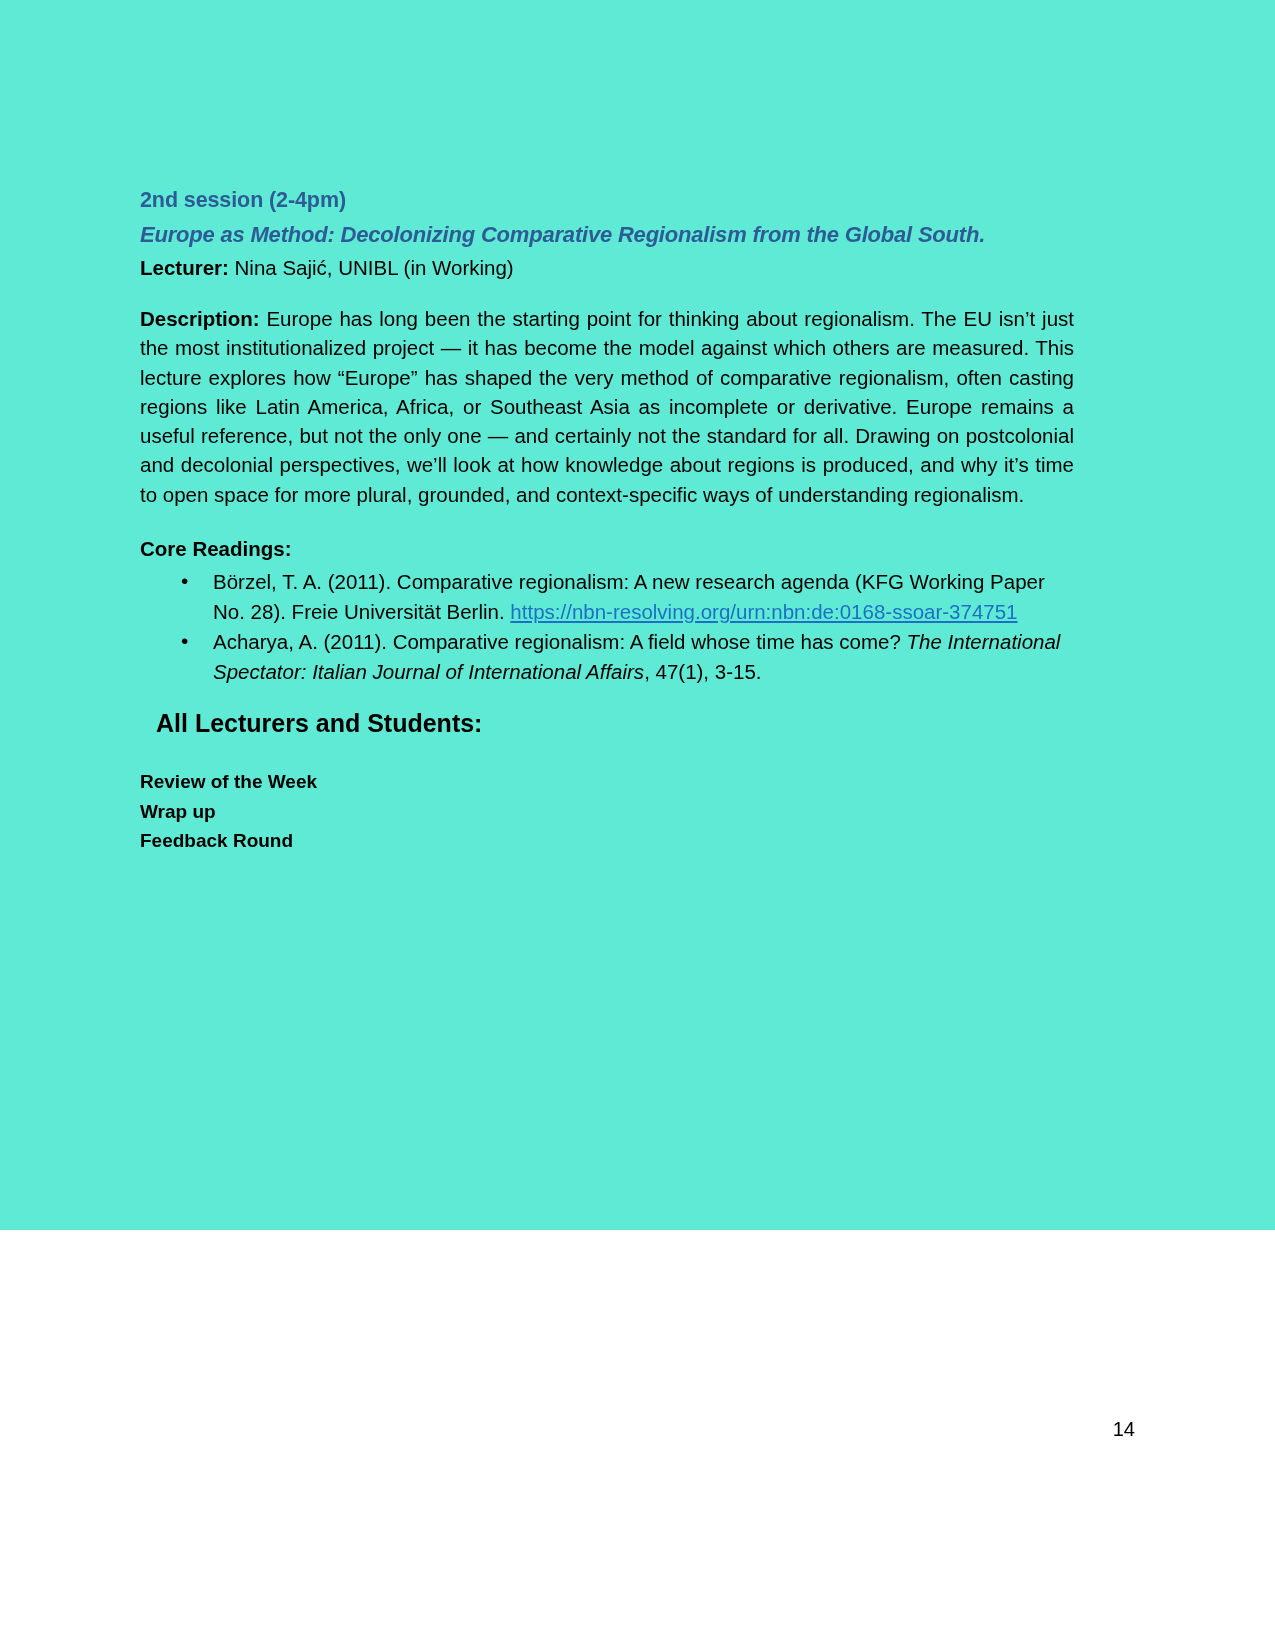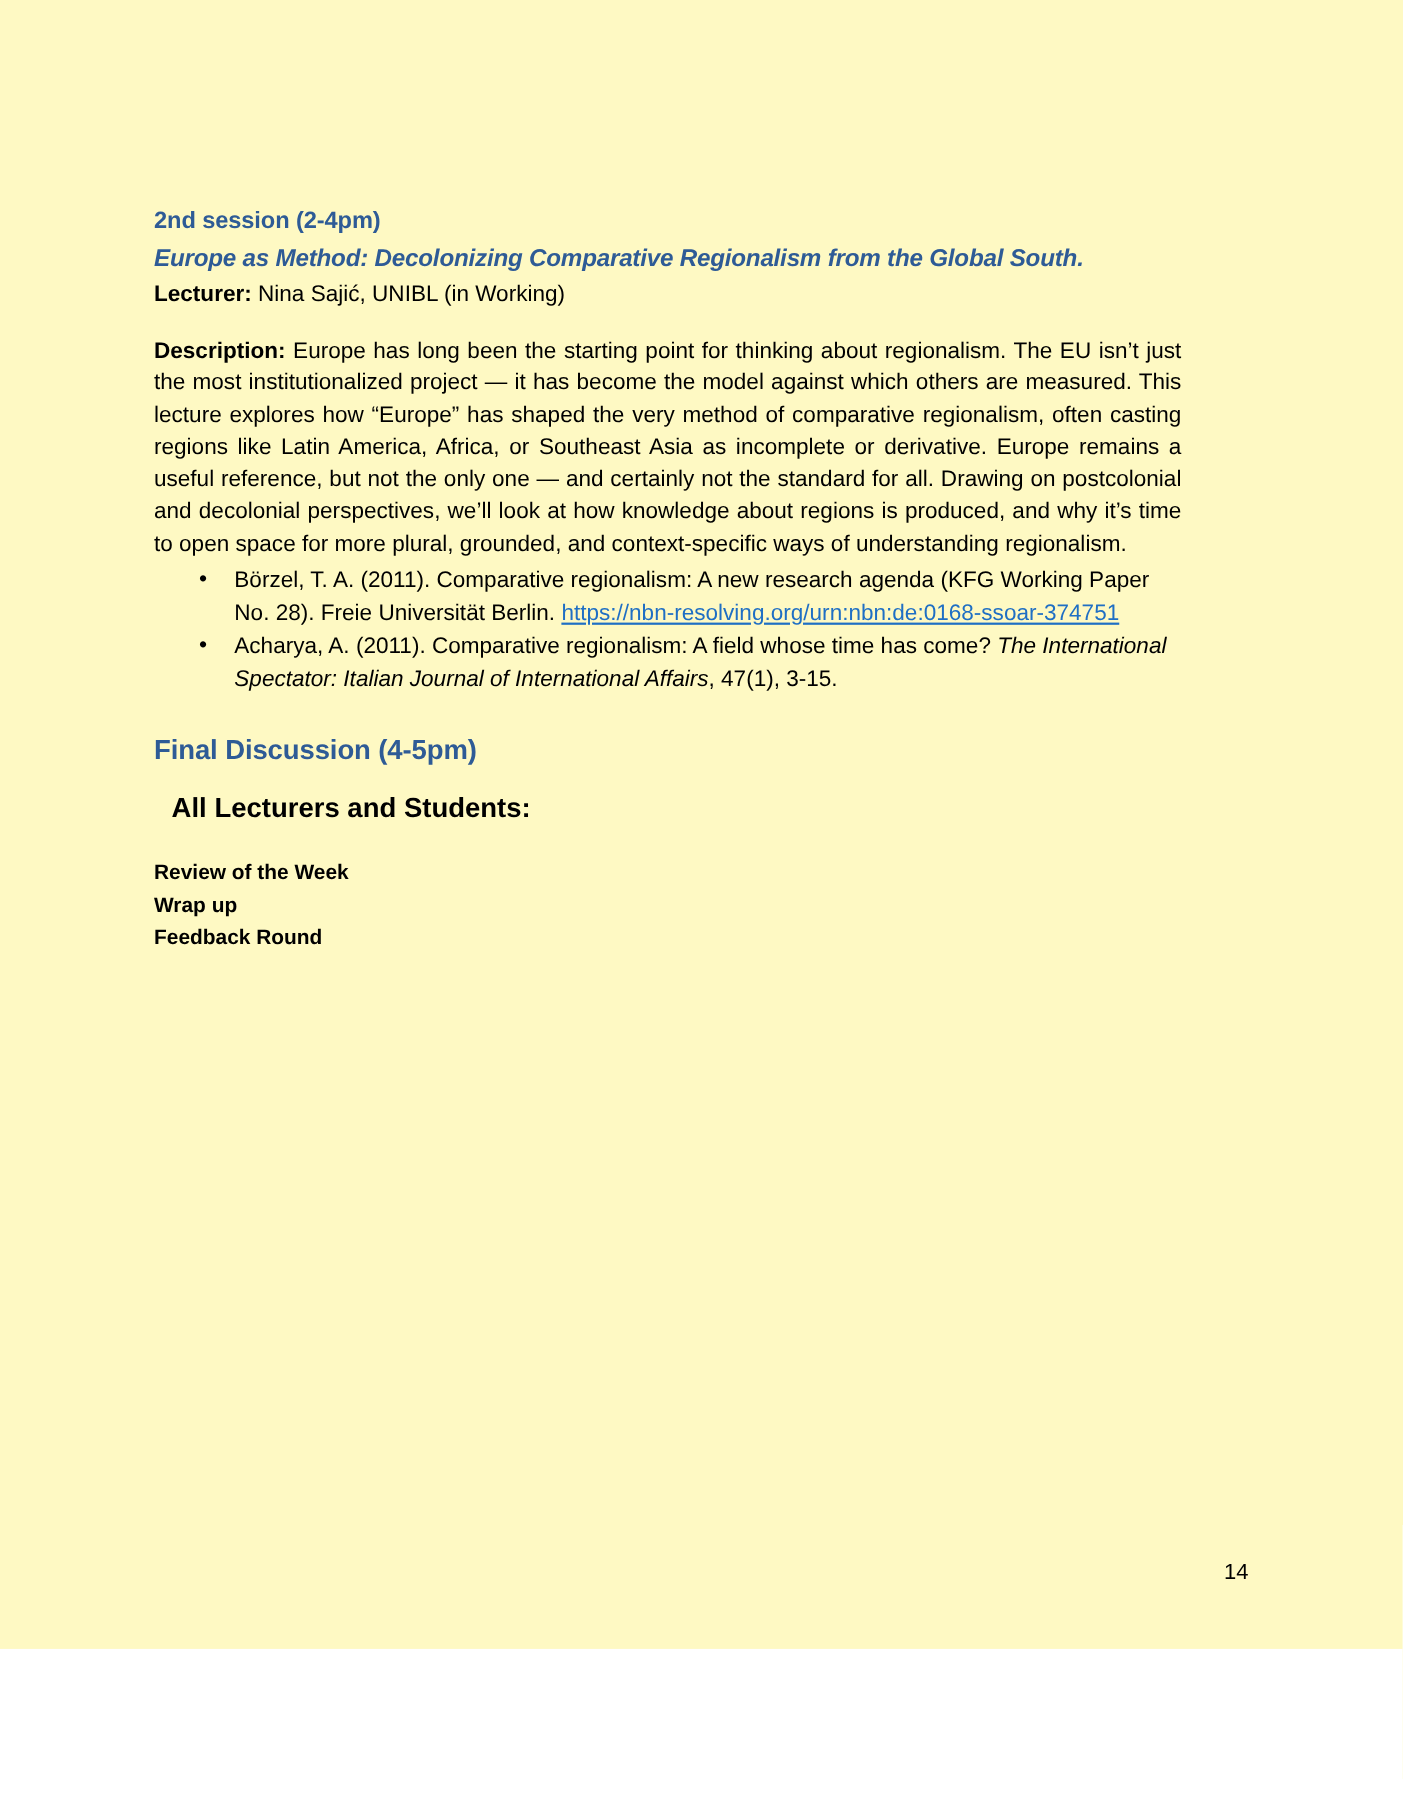--- a/index.html
+++ b/index.html
@@ -13,22 +13,22 @@
     font-family: "Liberation Sans", sans-serif;
     color: #000000;
     position: relative;
     overflow: hidden;
   }
   .page {
     position: absolute;
     left: 0;
     top: 0;
     width: 1275px;
-    height: 1499px;
-    background: #fef9c3;
+    height: 1230px;
+    background: #5eead4;
   }
   .content {
     position: absolute;
     left: 140px;
     top: 186px;
     width: 934px;
   }
 
   .h-session {
     color: #2e5b96;
@@ -141,31 +141,31 @@
     <h3 class="h-title">Europe as Method: Decolonizing Comparative Regionalism from the Global South.</h3>
 
     <p class="lecturer-line">
       <b>Lecturer:</b><span> Nina Sajić, UNIBL (in Working)</span>
     </p>
 
     <p class="desc">
       <b>Description:</b><span> Europe has long been the starting point for thinking about regionalism. The EU isn’t just the most institutionalized project — it has become the model against which others are measured. This lecture explores how “Europe” has shaped the very method of comparative regionalism, often casting regions like Latin America, Africa, or Southeast Asia as incomplete or derivative. Europe remains a useful reference, but not the only one — and certainly not the standard for all. Drawing on postcolonial and decolonial perspectives, we’ll look at how knowledge about regions is produced, and why it’s time to open space for more plural, grounded, and context-specific ways of understanding regionalism.</span>
     </p>
 
+    <p class="core-readings">Core Readings:</p>
 
     <ul class="readings">
       <li>
         <span class="bullet">•</span><span>Börzel, T. A. (2011). Comparative regionalism: A new research agenda (KFG Working Paper No. 28). Freie Universität Berlin. </span><a class="link" href="#">https://nbn-resolving.org/urn:nbn:de:0168-ssoar-374751</a>
       </li>
       <li>
         <span class="bullet">•</span><span>Acharya, A. (2011). Comparative regionalism: A field whose time has come? </span><i>The International Spectator: Italian Journal of International Affairs</i><span>, 47(1), 3-15.</span>
       </li>
     </ul>
 
-    <h2 class="h-final">Final Discussion (4-5pm)</h2>
 
     <p class="all-lect">All Lecturers and Students:</p>
 
     <div class="wrap-block">
       <div>Review of the Week</div>
       <div>Wrap up</div>
       <div>Feedback Round</div>
     </div>
 
   </div>

